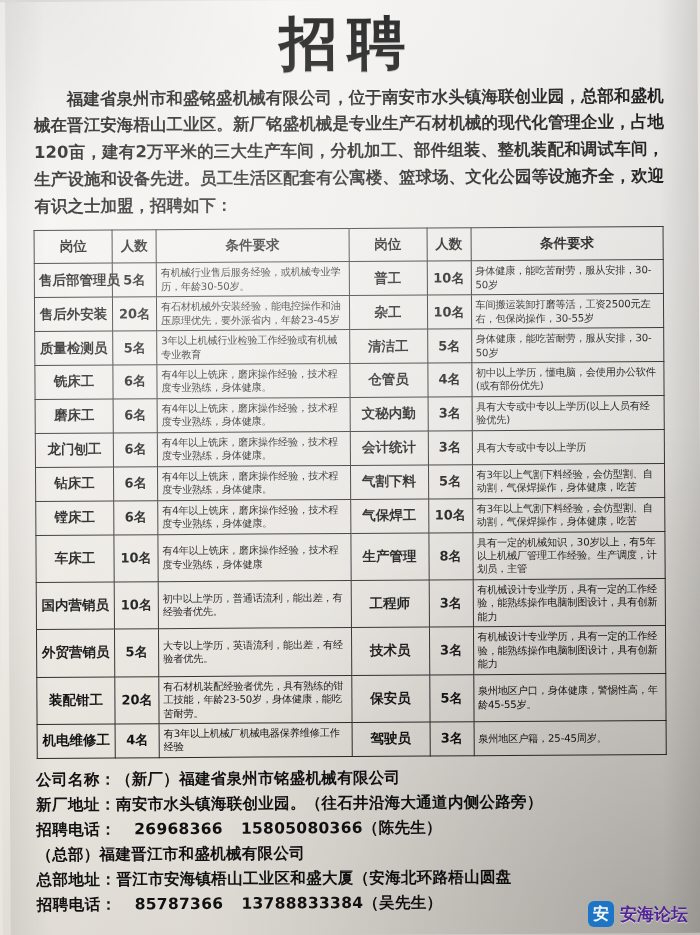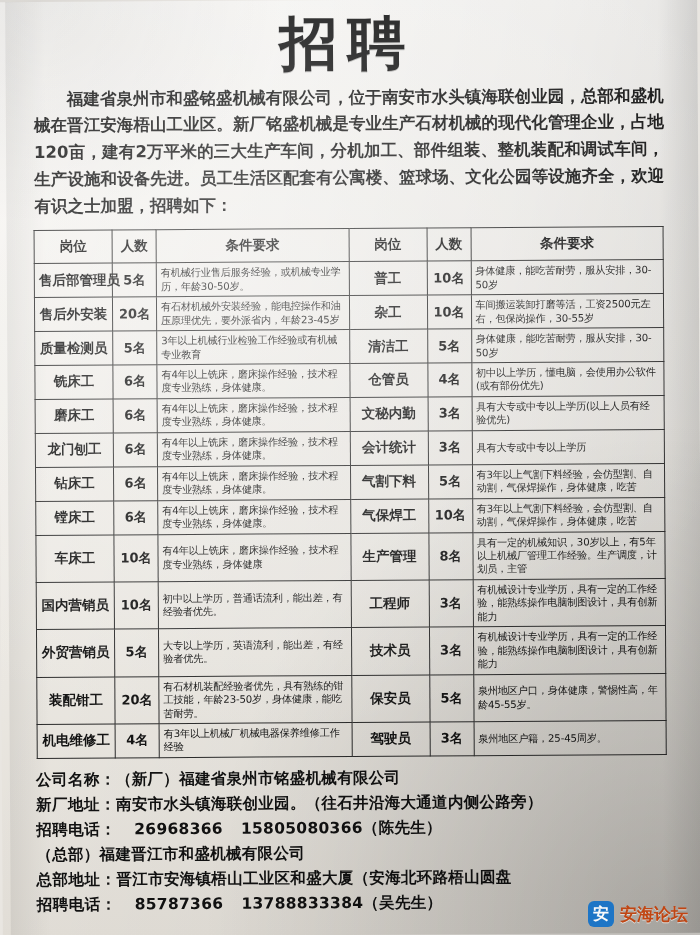--- a/index.html
+++ b/index.html
@@ -132,21 +132,21 @@
     color: #fff;
     display: flex;
     align-items: center;
     justify-content: center;
     font-size: 16px;
     font-weight: bold;
     font-family: "DejaVu Sans", "Liberation Sans", sans-serif;
   }
   .wm-text {
     font-size: 17px;
-    color: #c2410c;
+    color: #4c1d95;
     font-weight: bold;
     text-shadow: 0 1px 0 rgba(255,255,255,0.6);
   }
   .crease {
     position: absolute;
     top: 0; bottom: 0;
     width: 40px;
     pointer-events: none;
   }
   .crease.c1 { left: 8px; background: linear-gradient(90deg, rgba(0,0,0,0.07), rgba(0,0,0,0)); }

